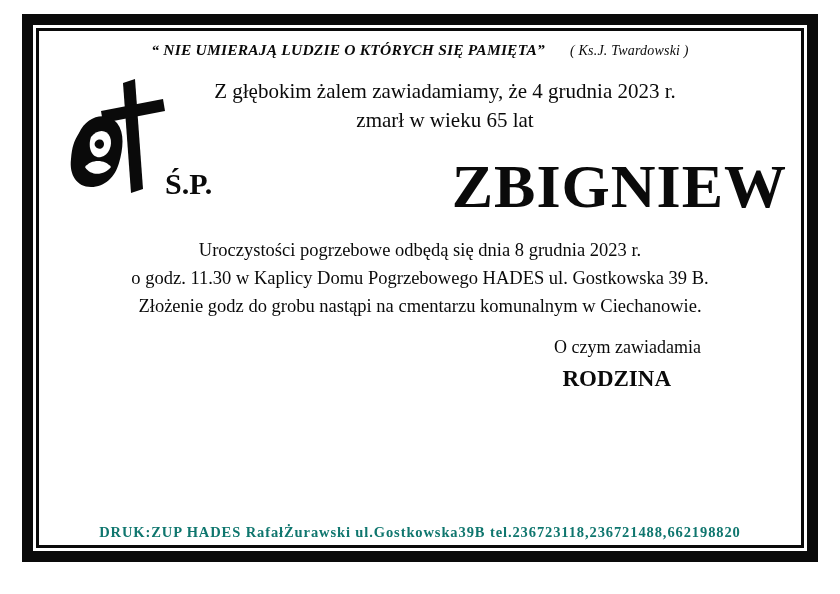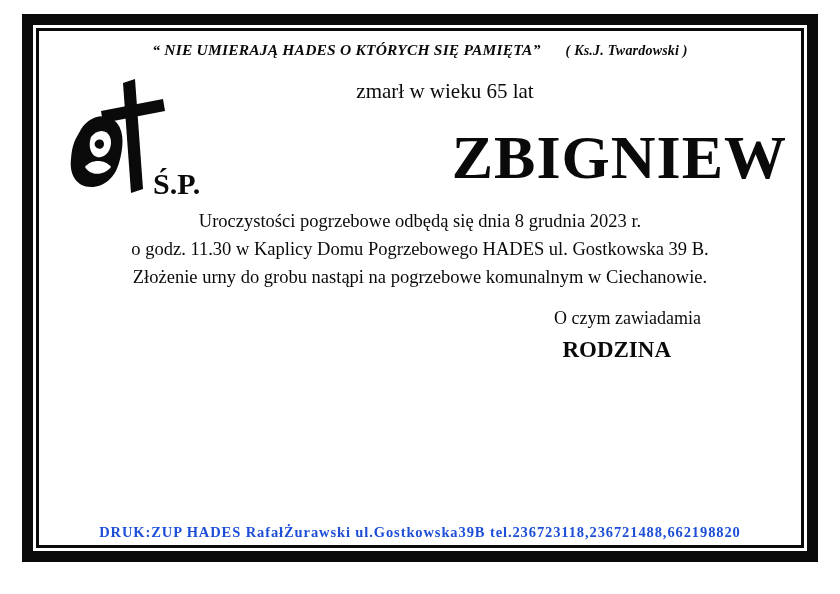--- a/index.html
+++ b/index.html
@@ -57,37 +57,37 @@
     font-size: 15.5px;
     font-weight: bold;
     font-style: italic;
     letter-spacing: 0.2px;
     white-space: nowrap;
     margin-top: 4px;
     color: #0a0a0a;
   }
   .quote-author {
     font-size: 14px;
-    font-weight: bold;
+    font-weight: normal;
     font-style: italic;
     padding-left: 25px;
   }
 
   
   .emblem {
     position: absolute;
     left: 22px;
     top: 40px;
     width: 160px;
     height: 150px;
   }
   .emblem svg { display: block; }
   .sp-text {
     position: absolute;
-    left: 92px;
+    left: 104px;
     top: 96px;
     font-size: 30px;
     font-weight: bold;
     letter-spacing: 0px;
     color: #0a0a0a;
     font-family: "Liberation Serif", serif;
   }
 
   .announce {
     margin-top: 18px;
@@ -143,35 +143,35 @@
 
   .printer-line {
     position: absolute;
     left: 0;
     right: 0;
     bottom: 4px;
     text-align: center;
     font-size: 14.5px;
     font-weight: bold;
     letter-spacing: 0.9px;
-    color: #1d4ed8;
+    color: #0f766e;
     white-space: nowrap;
     font-family: "Liberation Serif", serif;
   }
 </style>
 </head>
 <body>
 
 <div class="page">
   <div class="notice-outer">
     <div class="notice-mid">
       <div class="notice-inner">
 
         <div class="quote-line">
-          <span>“ NIE UMIERAJĄ HADES O KTÓRYCH SIĘ PAMIĘTA”</span><span class="quote-author">( Ks.J. Twardowski )</span>
+          <span>“ NIE UMIERAJĄ LUDZIE O KTÓRYCH SIĘ PAMIĘTA”</span><span class="quote-author">( Ks.J. Twardowski )</span>
         </div>
 
         <div class="emblem">
           <svg width="160" height="150" viewBox="0 0 160 150" xmlns="http://www.w3.org/2000/svg">
 
             <g fill="#0a0a0a">
               <path d="M62 12 L74 8 L82 118 L70 122 Z"></path>
               <path d="M40 40 L102 28 L104 40 L42 52 Z"></path>
             </g>
 
@@ -183,31 +183,32 @@
               <path d="M24 96 C30 88 44 88 50 96 C44 104 30 106 24 96 Z"></path>
             </g>
             <g fill="#0a0a0a">
               <path d="M35 70 C39 67 43 69 43 73 C43 77 39 79 36 77 C33 75 33 72 35 70 Z"></path>
             </g>
           </svg>
           <div class="sp-text">Ś.P.</div>
         </div>
 
         <div class="announce">
+          <div>Z głębokim żalem zawiadamiamy, że 4 grudnia 2023 r.</div>
           <div>zmarł w wieku 65  lat</div>
         </div>
 
         <div class="name-block">
           <div class="name-first">ZBIGNIEW</div>
         </div>
 
         <div class="details">
           <div>Uroczystości pogrzebowe odbędą się dnia 8 grudnia  2023 r.</div>
           <div>o godz. 11.30 w Kaplicy Domu Pogrzebowego HADES ul. Gostkowska 39 B.</div>
-          <div>Złożenie urny do grobu nastąpi na pogrzebowe komunalnym w Ciechanowie.</div>
+          <div>Złożenie godz do grobu nastąpi na cmentarzu komunalnym w Ciechanowie.</div>
         </div>
 
         <div class="closing">
           <div>O czym zawiadamia</div>
           <span class="family">RODZINA</span>
         </div>
 
         <div class="printer-line">DRUK:ZUP HADES RafałŻurawski ul.Gostkowska39B tel.236723118,236721488,662198820</div>
 
       </div>

